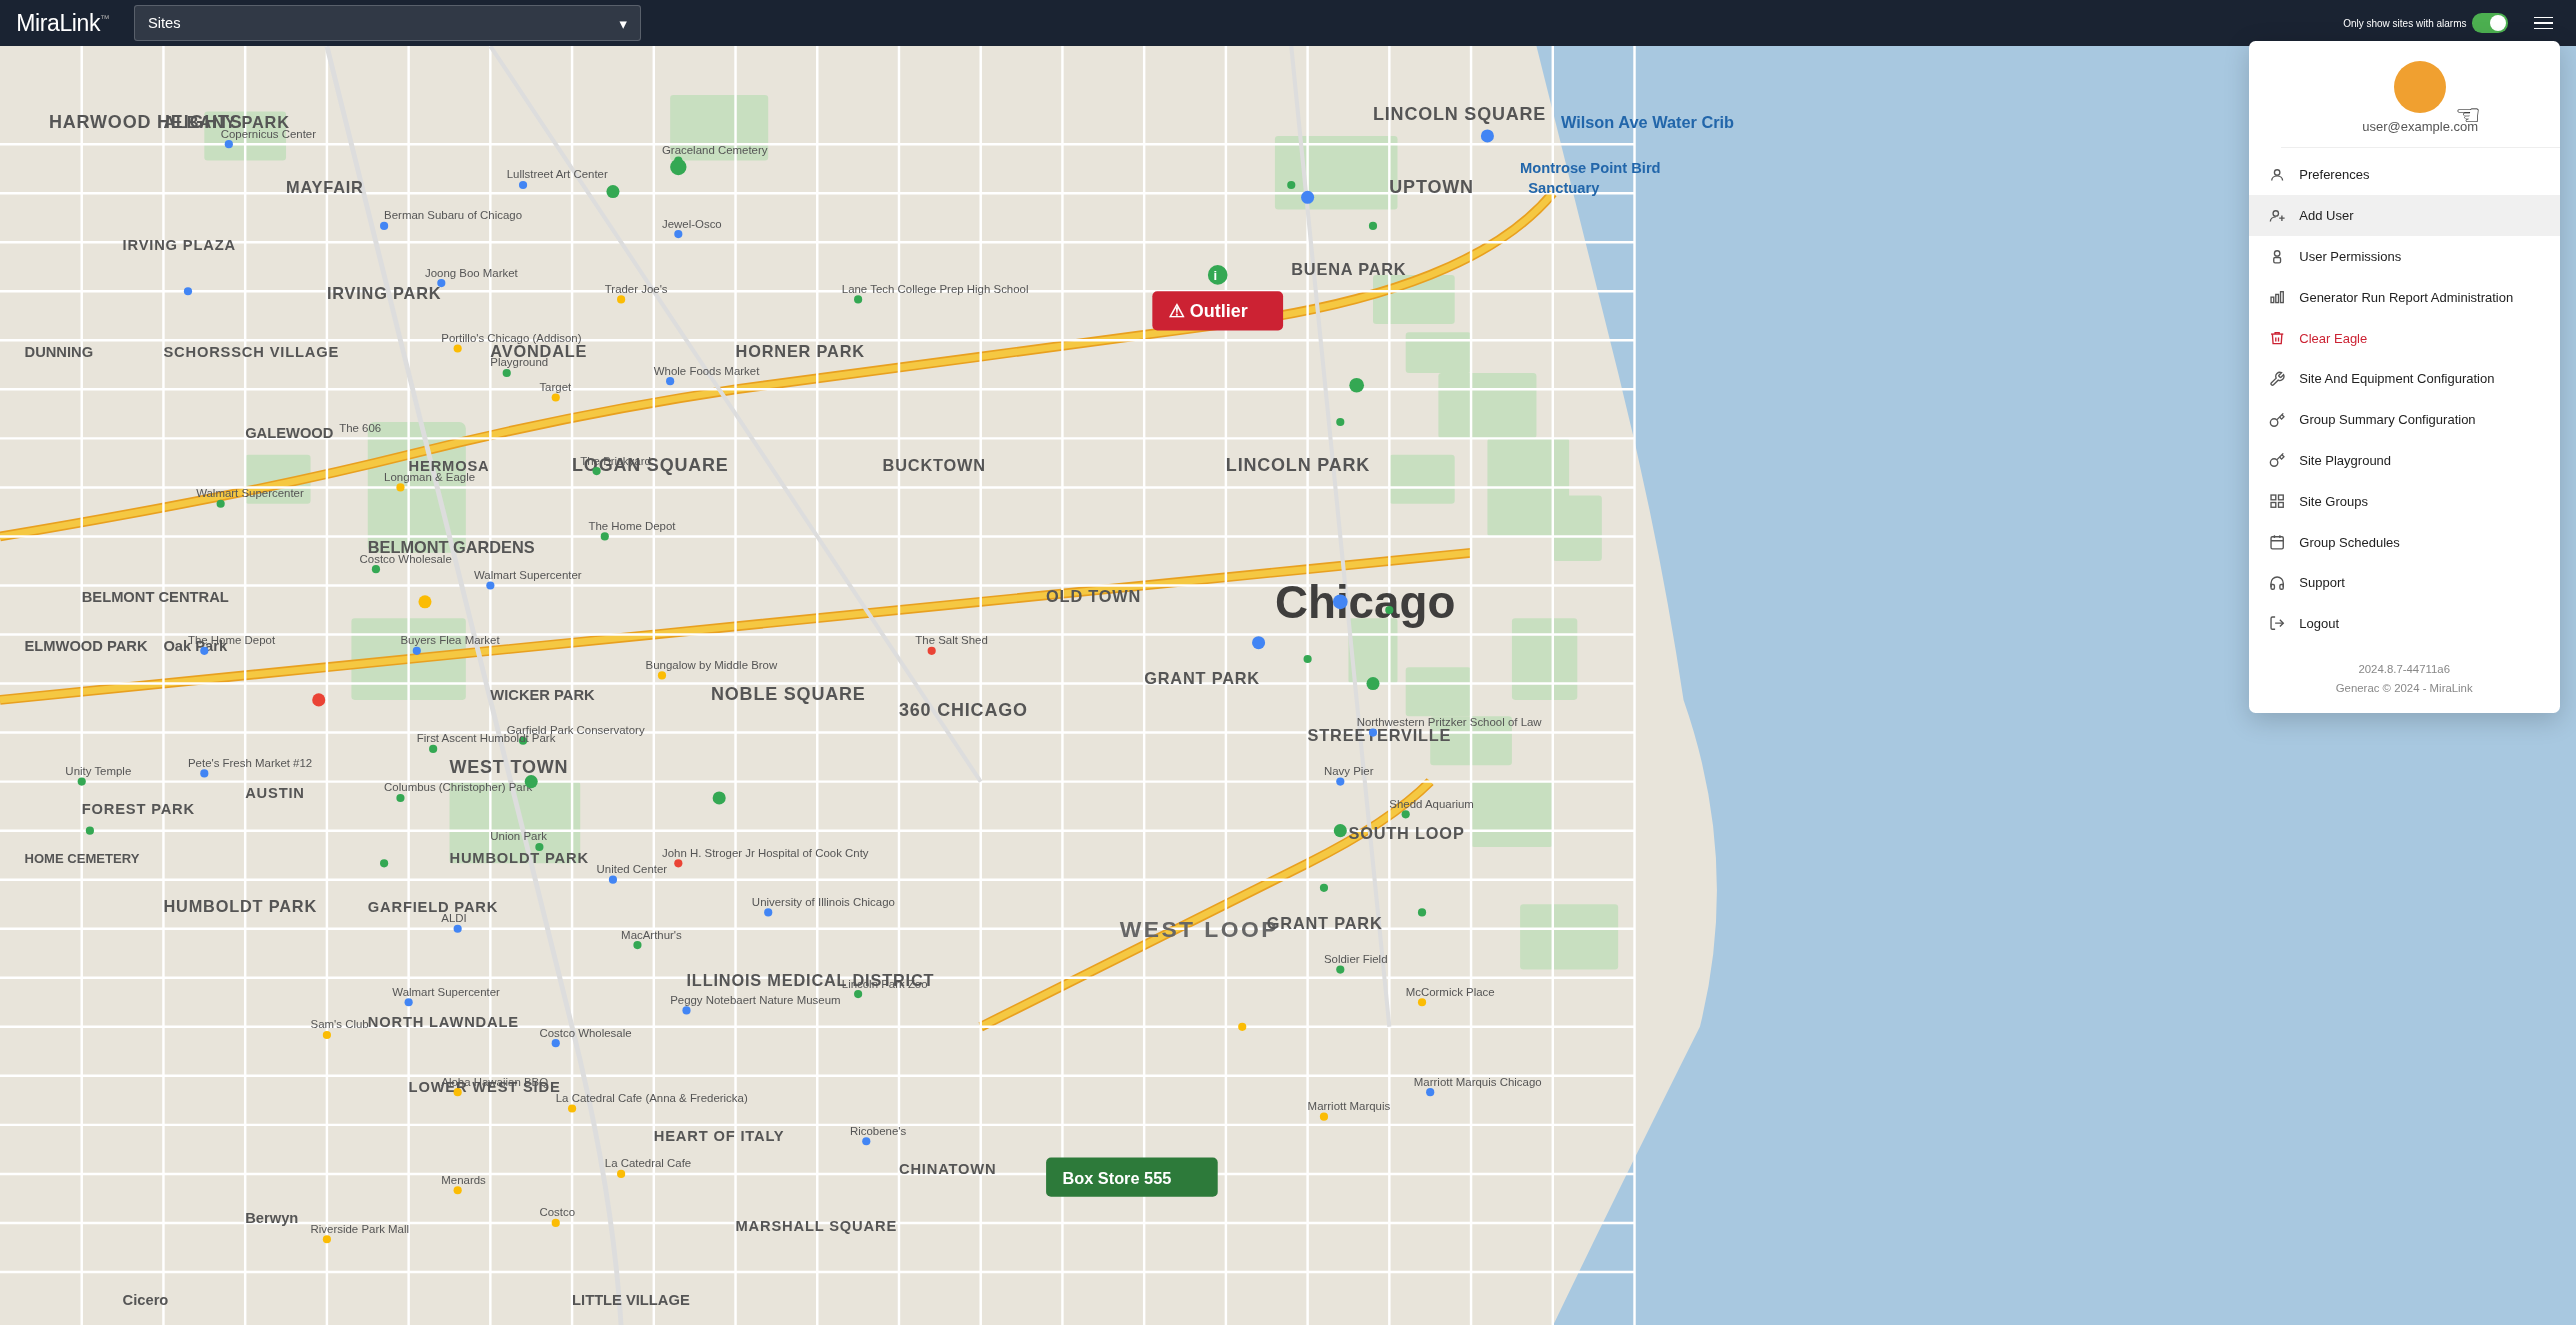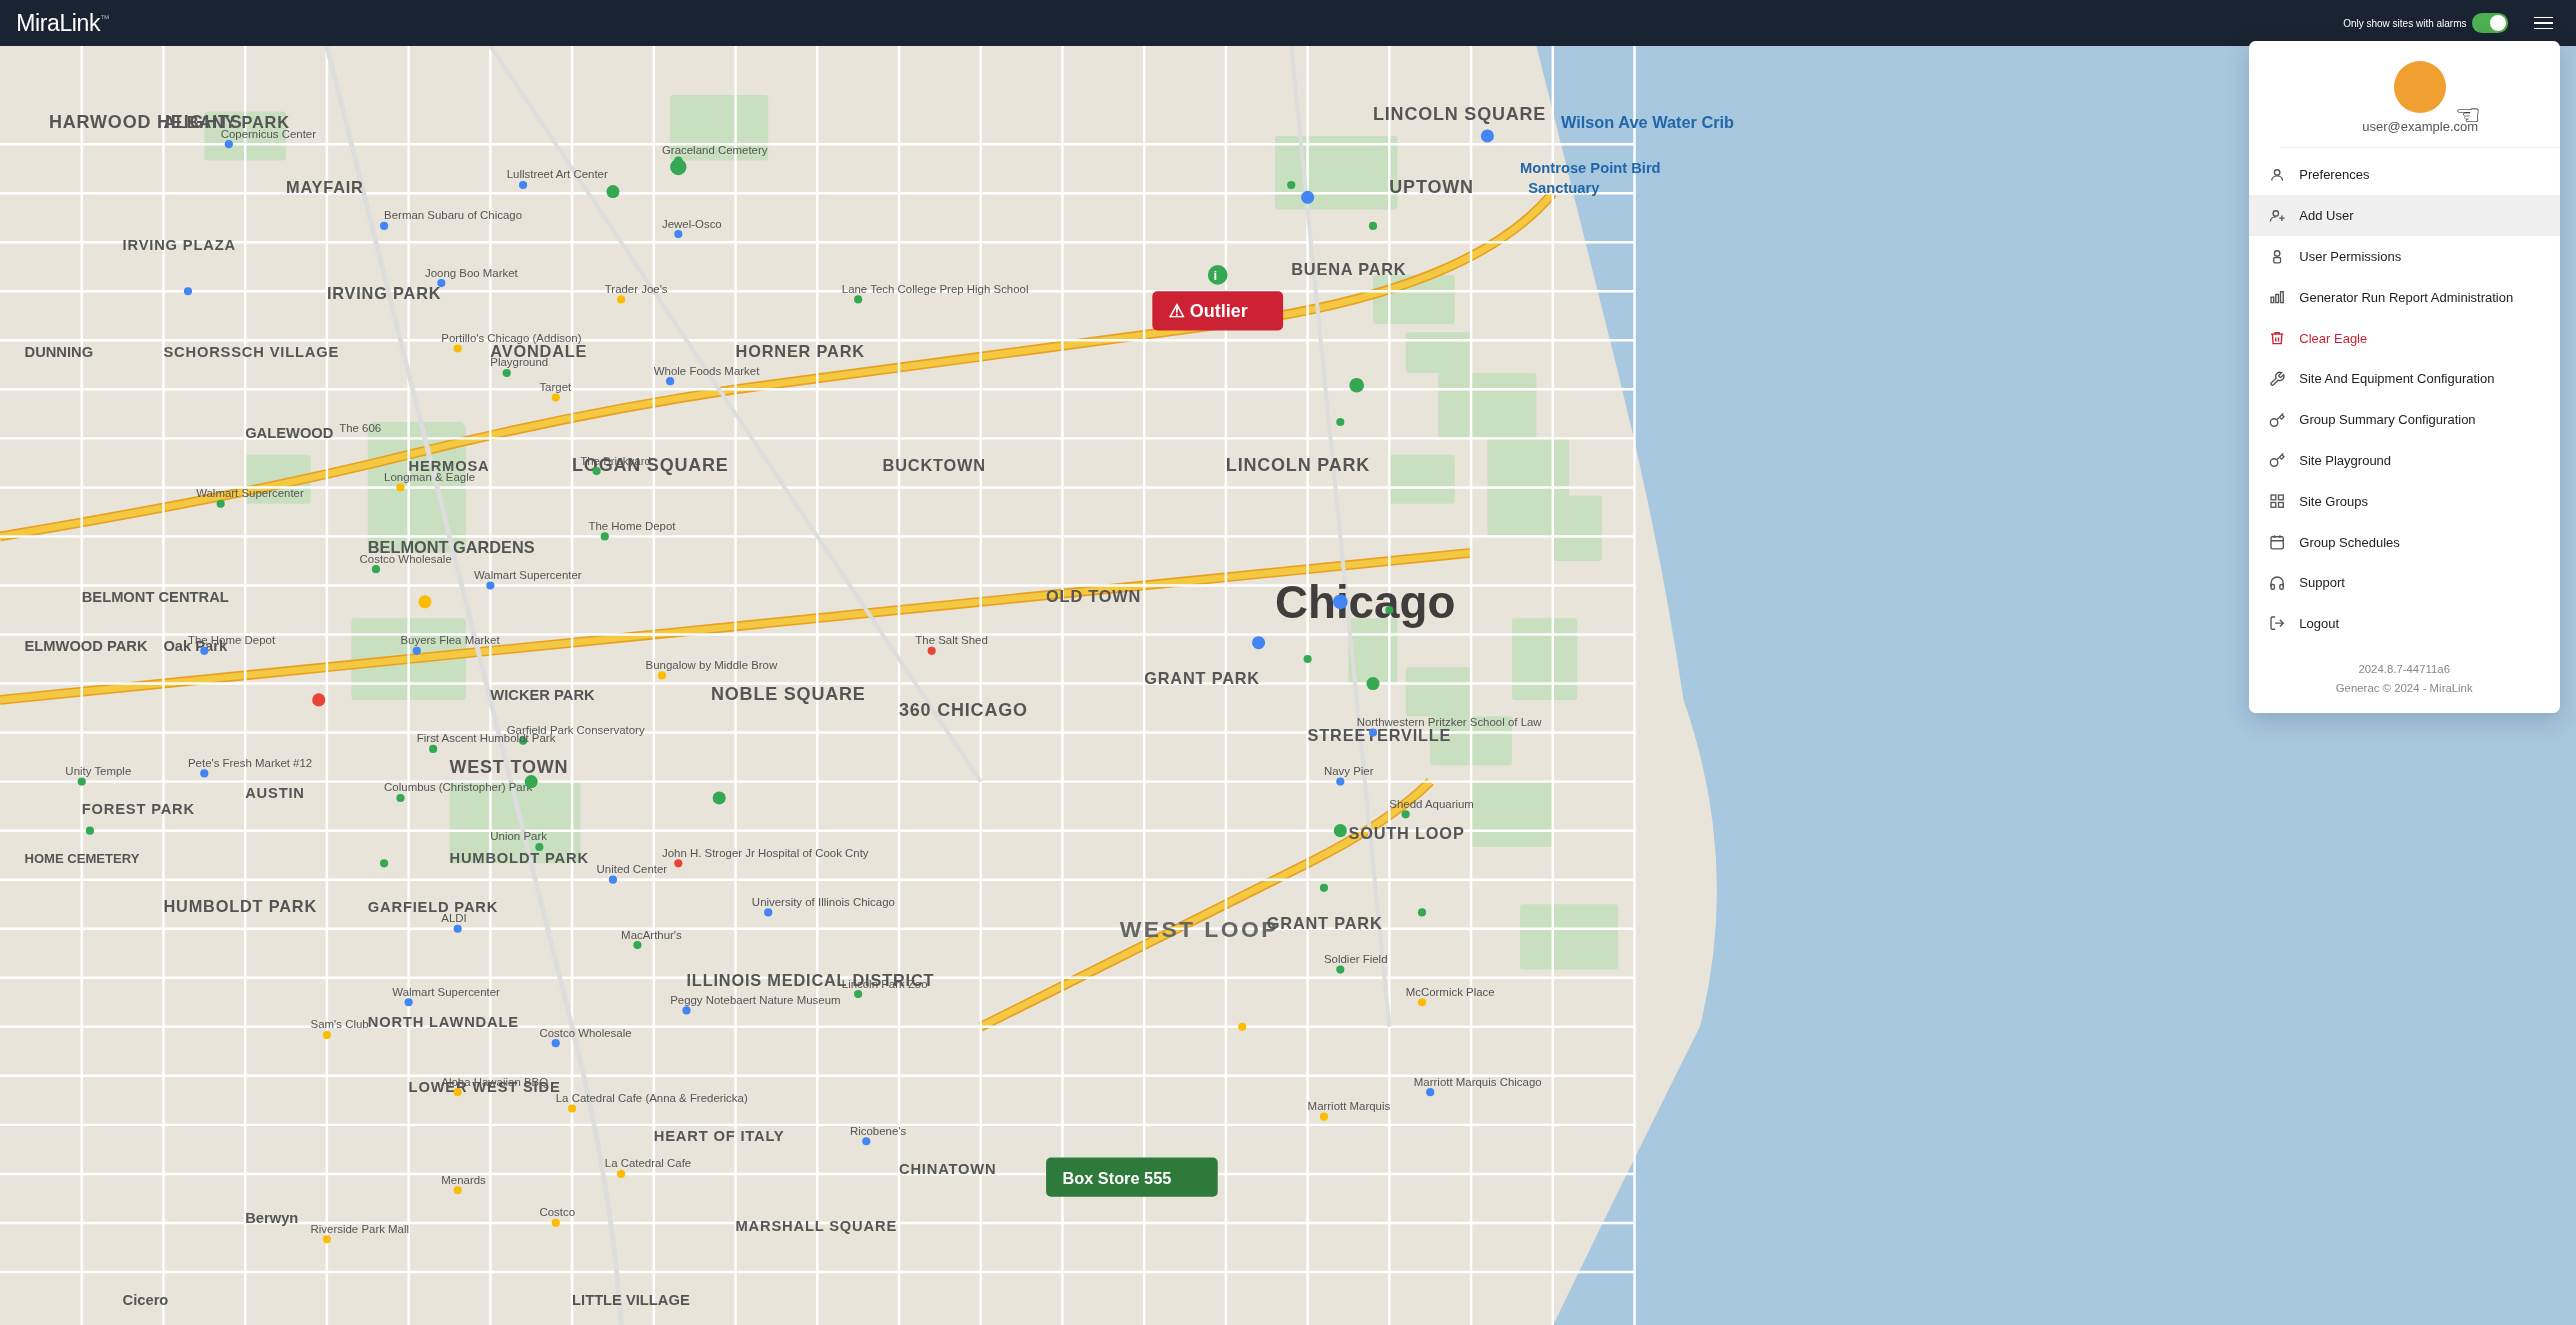--- a/index.html
+++ b/index.html
@@ -197,20 +197,24 @@
       pointer-events: none;
       transform: scaleX(-1);
     }
   </style>
 </head>
 <body>
 
 <div class="header">
   <div class="logo">
     <span>MiraLink</span><sup>™</sup>
+  </div>
+  <div class="sites-dropdown">
+    <span>Sites</span>
+    <span>▾</span>
   </div>
   <div class="header-right">
     <div class="alarm-toggle">
       <span>Only show sites with alarms</span>
       <div class="toggle-switch"></div>
     </div>
     <div class="hamburger">
       <span></span>
         <span></span>
         <span></span>

